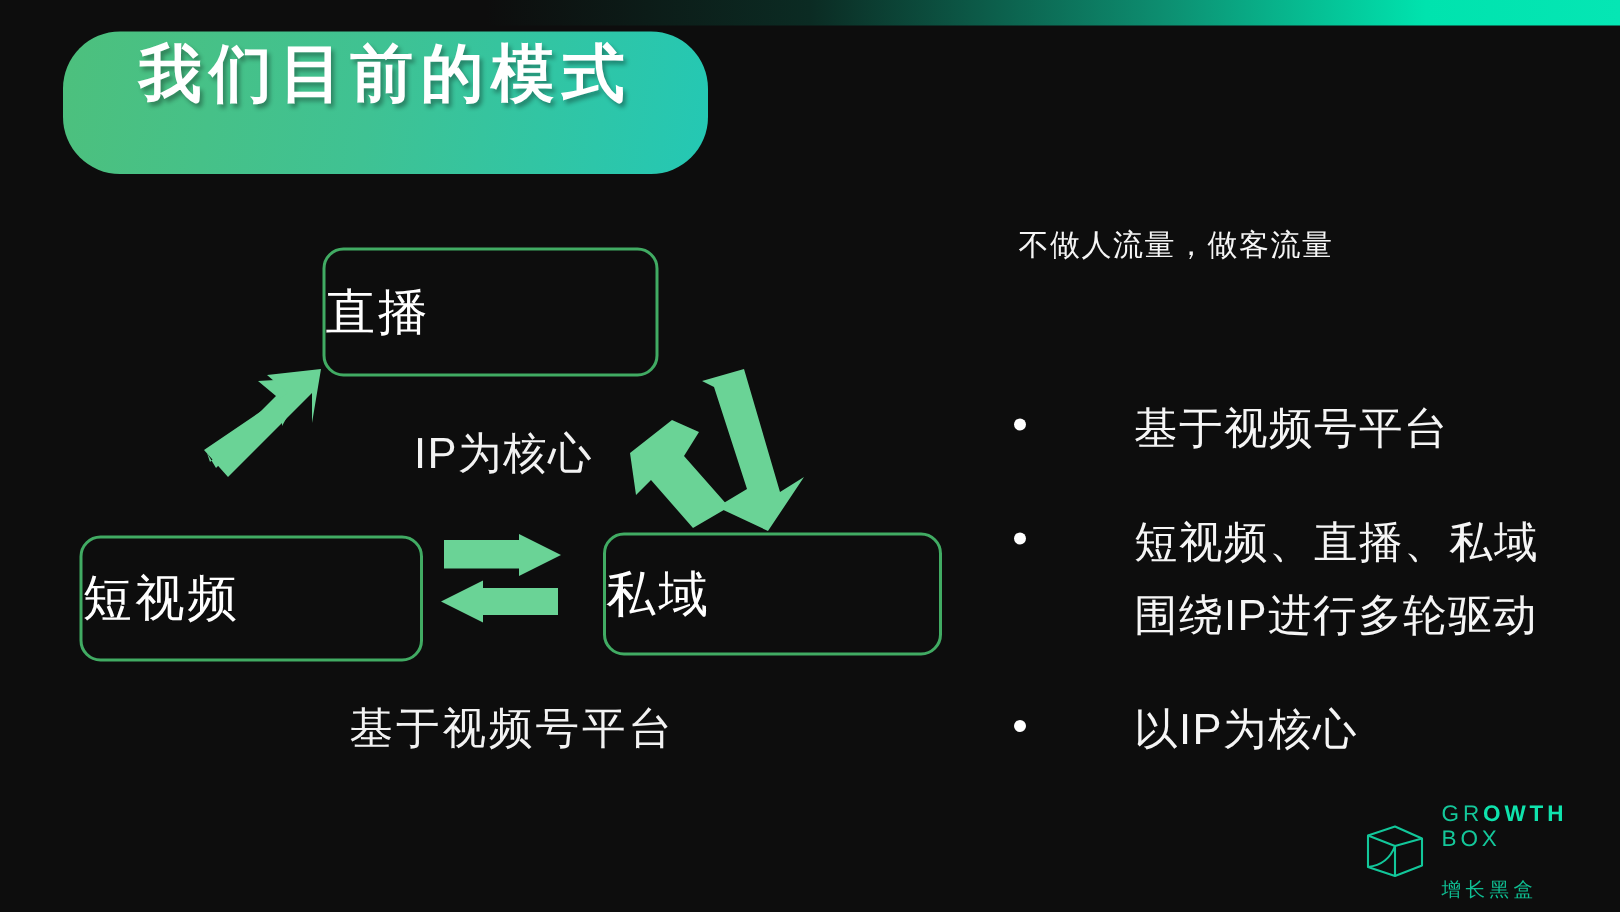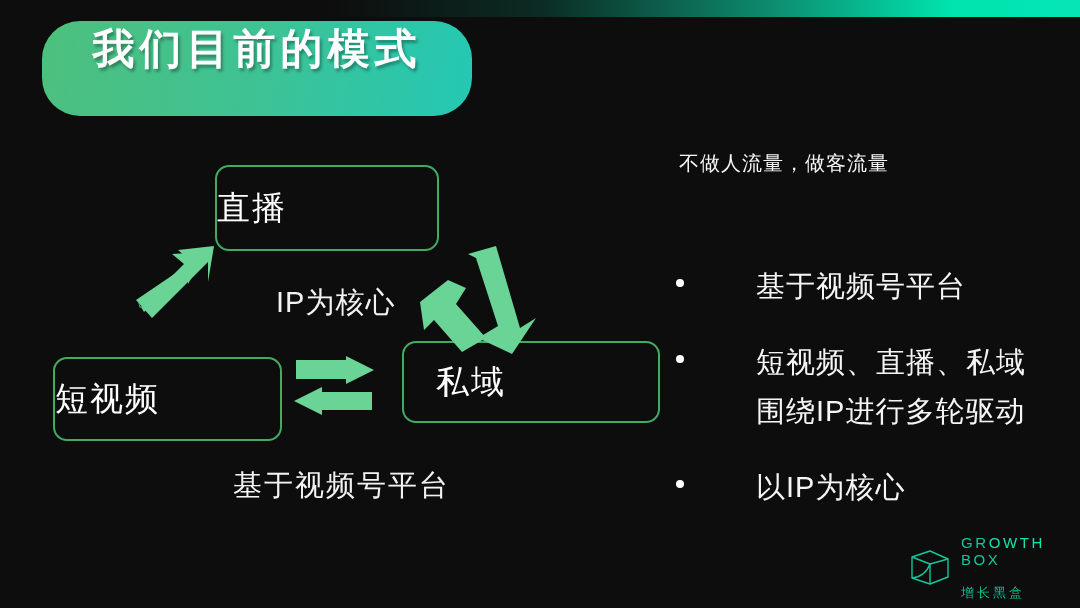--- a/index.html
+++ b/index.html
@@ -61,21 +61,21 @@
     background: #0d0d0d;
     display: flex;
     align-items: center;
     justify-content: flex-start;
     color: #ffffff;
     font-size: 33px;
     letter-spacing: 2px;
   }
   #node-live   { left: 215px; top: 165px; width: 220px; height: 82px; }
   #node-short  { left: 53px;  top: 357px; width: 225px; height: 80px; }
-  #node-private{ left: 402px; top: 341px; width: 222px; height: 78px; padding-left: 32px; }
+  #node-private{ left: 402px; top: 355px; width: 222px; height: 78px; }
 
   #ip-core-label {
     position: absolute;
     left: 276px;
     top: 283px;
     color: #f2f2f2;
     font-size: 29px;
     letter-spacing: 1px;
     white-space: nowrap;
   }
@@ -141,21 +141,21 @@
     display: flex;
     align-items: center;
   }
   #logo-mark { flex: 0 0 auto; margin-right: 9px; }
   #logo-word-en {
     color: #14c79a;
     font-size: 15px;
     letter-spacing: 2.6px;
     line-height: 17px;
   }
-  #logo-word-en b { color: #0fe3ad; font-weight: normal; }
+  #logo-word-en b { color: #0fe3ad; font-weight: bold; }
   #logo-word-cn {
     color: #0fbf93;
     font-size: 13px;
     letter-spacing: 3px;
     line-height: 13px;
     margin-top: 18px;
   }
 </style>
 </head>
 <body>

